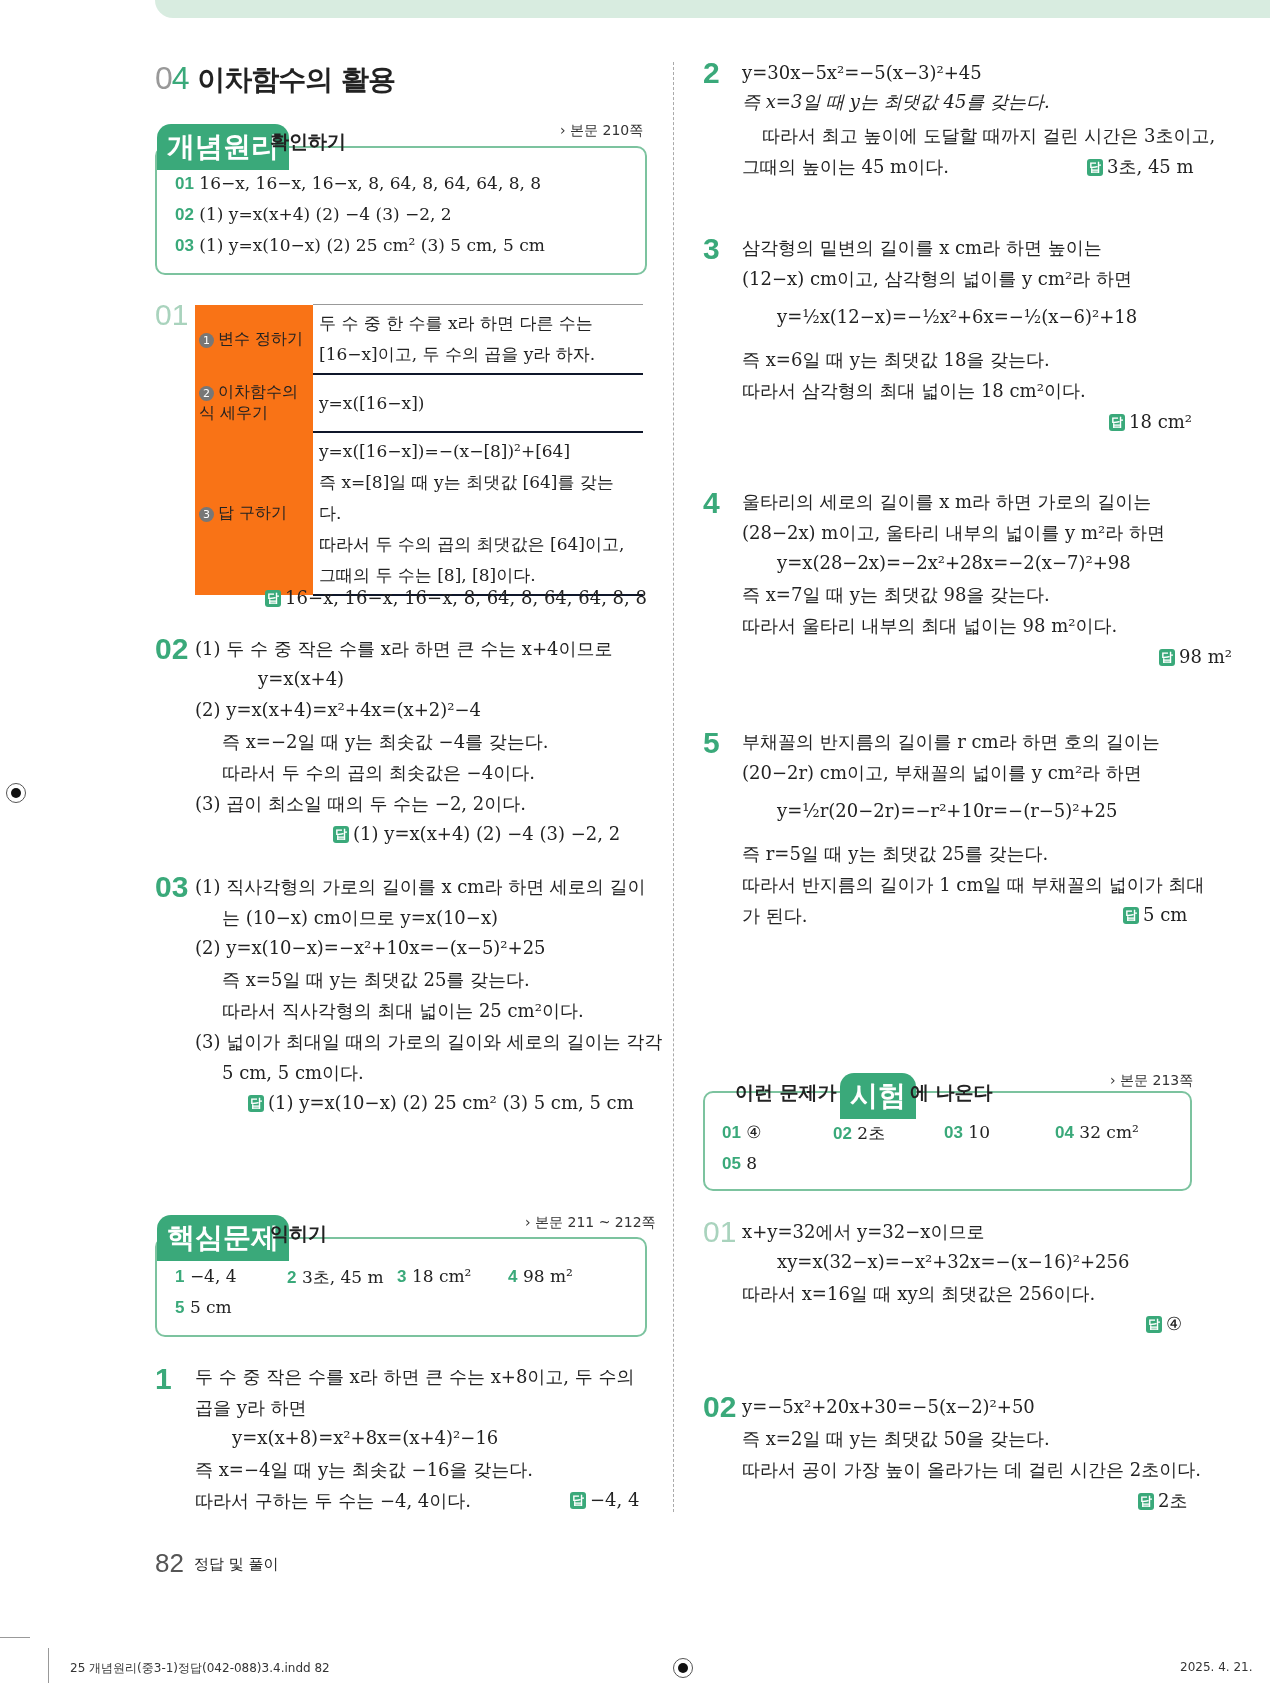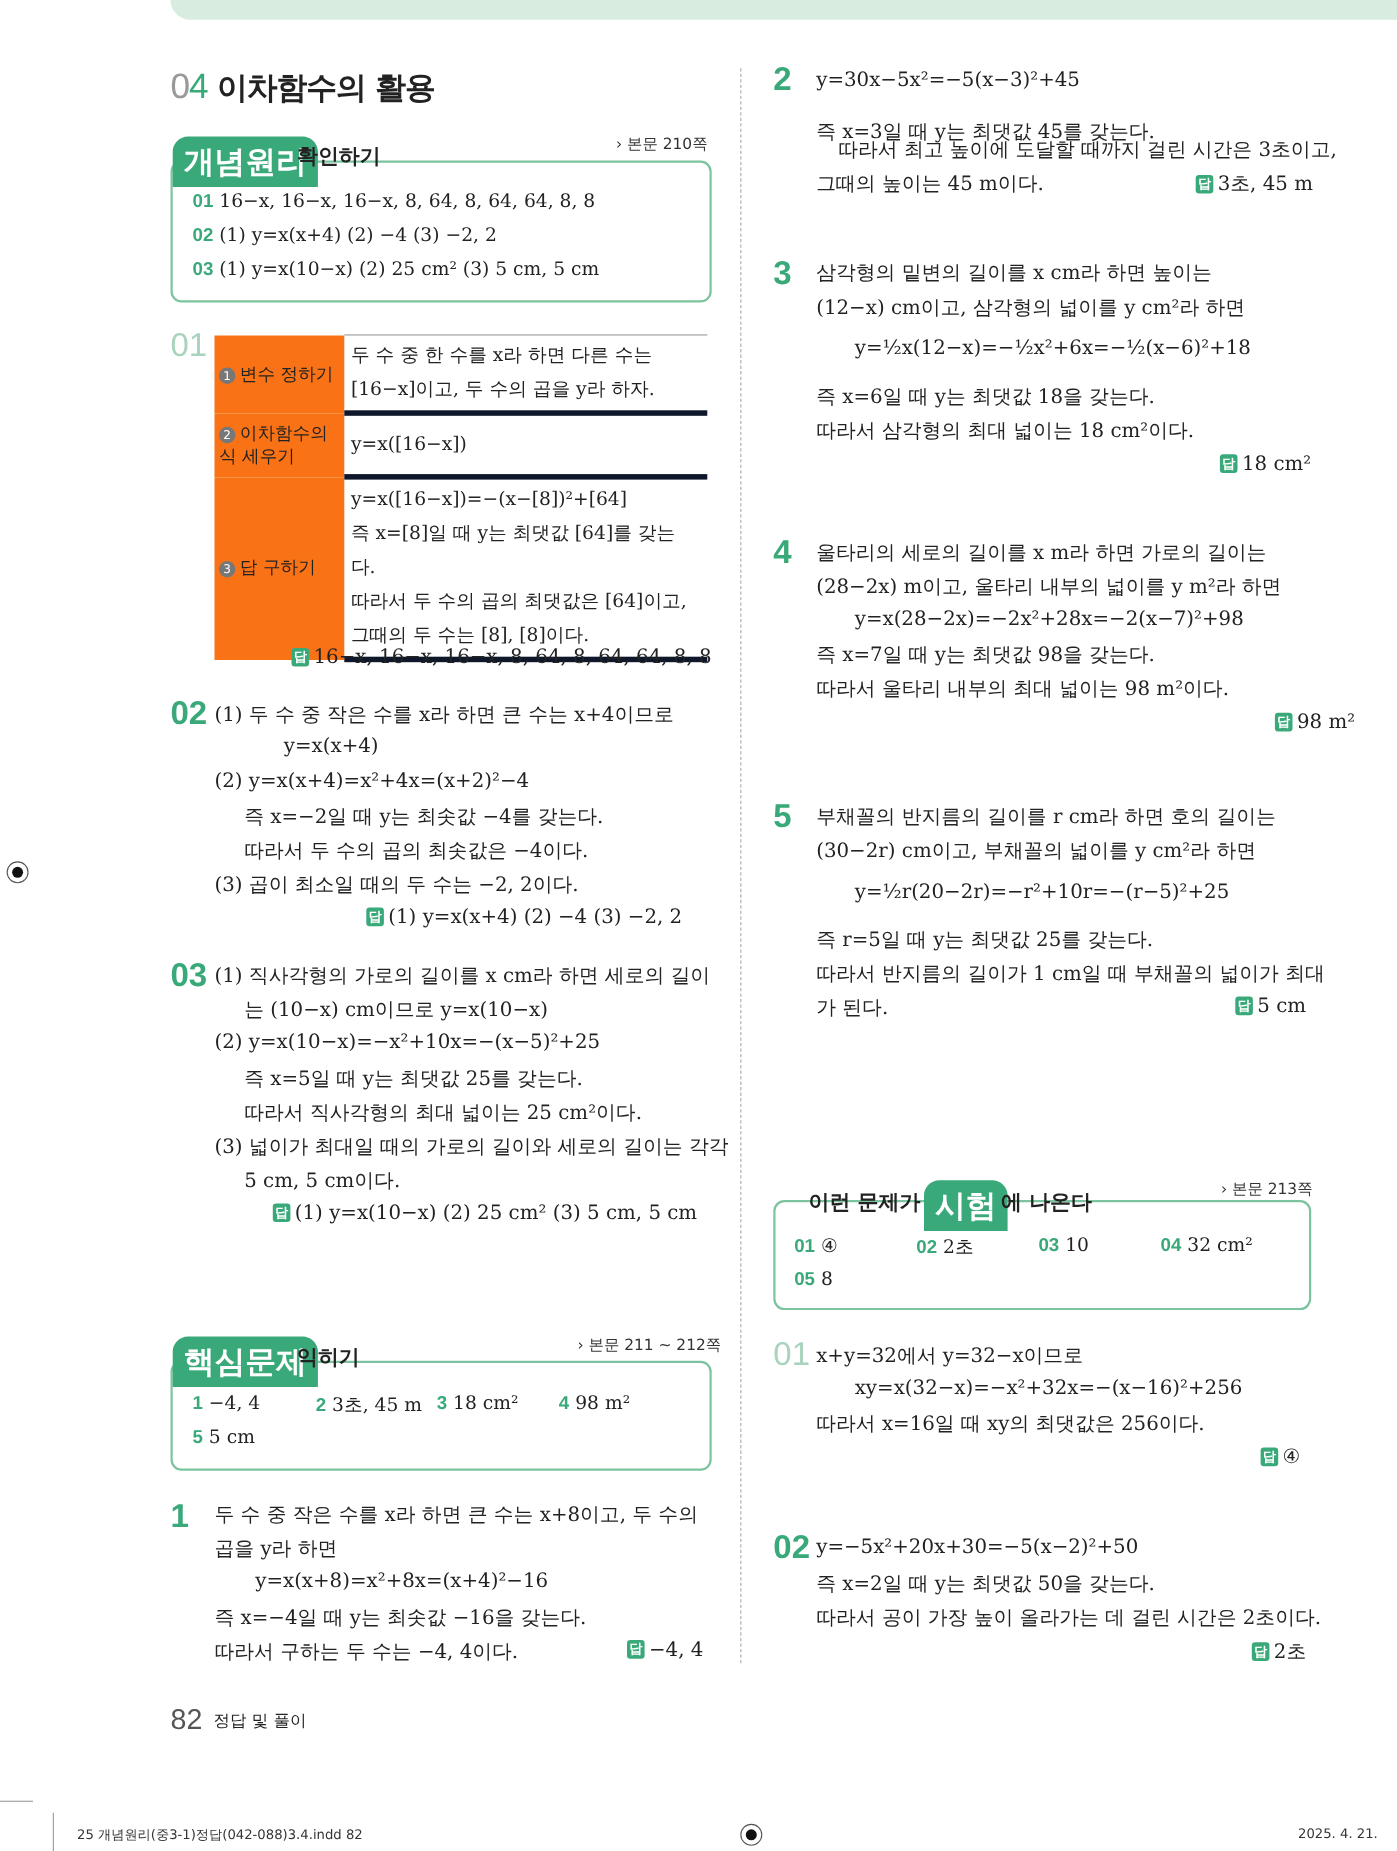--- a/index.html
+++ b/index.html
@@ -21,21 +21,21 @@
   .row{position:absolute;font-size:17px;white-space:nowrap;}
   .big-num{position:absolute;font-family:"Liberation Sans",sans-serif;font-size:30px;}
   .big-num .g{color:#a9d3bd;} .big-num .n{color:#3aa97a;font-weight:bold;}
   .line{position:absolute;font-size:18px;white-space:nowrap;}
   .ans{display:inline-block;background:#3aa97a;color:#fff;font-size:12px;border-radius:3px;padding:0 2px;margin-right:4px;
        font-family:"DejaVu Sans",sans-serif;font-weight:bold;vertical-align:2px;}
   
   .tbl{position:absolute;left:195px;top:304px;width:448px;border-collapse:collapse;}
   .tbl td{font-size:17px;vertical-align:middle;}
   .tbl td.lab{background:#f97316;width:110px;padding:0 4px;font-family:"DejaVu Sans",sans-serif;font-size:16px;}
-  .tbl td.val{padding:3px 6px;border-bottom:5px solid #0f172a;line-height:31px;}
+  .tbl td.val{padding:3px 6px;border-bottom:2px solid #0f172a;line-height:31px;}
   .tbl tr:first-child td.val{border-top:1px solid #999;}
   .circ{display:inline-block;width:15px;height:15px;border-radius:50%;background:#777;color:#fff;font-size:11px;text-align:center;line-height:15px;margin-right:4px;}
   .footer-num{left:155px;top:1548px;font-family:"Liberation Sans",sans-serif;font-size:26px;color:#555;}
   .footer-lab{left:194px;top:1555px;font-family:"DejaVu Sans",sans-serif;font-size:15px;}
   .slug{font-family:"DejaVu Sans",sans-serif;font-size:12px;color:#333;}
   .reg{position:absolute;width:18px;height:18px;border:1px solid #555;border-radius:50%;}
   .reg::after{content:"";position:absolute;left:4px;top:4px;width:10px;height:10px;border-radius:50%;background:#111;}
 </style>
 </head>
 <body>
@@ -118,21 +118,21 @@
 <div class="big-num" style="left:155px;top:1362px;"><span class="n">1</span></div>
 <div class="line" style="left:195px;top:1365px;">두 수 중 작은 수를 x라 하면 큰 수는 x+8이고, 두 수의</div>
 <div class="line" style="left:195px;top:1396px;">곱을 y라 하면</div>
 <div class="line" style="left:232px;top:1427px;">y=x(x+8)=x²+8x=(x+4)²−16</div>
 <div class="line" style="left:195px;top:1458px;">즉 x=−4일 때 y는 최솟값 −16을 갖는다.</div>
 <div class="line" style="left:195px;top:1489px;">따라서 구하는 두 수는 −4, 4이다.</div>
 <div class="line" style="left:570px;top:1489px;"><span class="ans">답</span><span>−4, 4</span></div>
 
 <div class="big-num" style="left:703px;top:56px;"><span class="n">2</span></div>
 <div class="line" style="left:742px;top:62px;">y=30x−5x²=−5(x−3)²+45</div>
-<div class="line" style="left:742px;top:107px;">즉 x=3일 때 y는 최댓값 45를 갖는다.</div>
+<div class="line" style="left:742px;top:90px;font-style:italic;">즉 x=3일 때 y는 최댓값 45를 갖는다.</div>
 <div class="line" style="left:742px;top:124px;margin-left:20px;">따라서 최고 높이에 도달할 때까지 걸린 시간은 3초이고,</div>
 <div class="line" style="left:742px;top:155px;">그때의 높이는 45 m이다.</div>
 <div class="line" style="left:1087px;top:155px;"><span class="ans">답</span><span>3초, 45 m</span></div>
 
 <div class="big-num" style="left:703px;top:232px;"><span class="n">3</span></div>
 <div class="line" style="left:742px;top:236px;">삼각형의 밑변의 길이를 x cm라 하면 높이는</div>
 <div class="line" style="left:742px;top:267px;">(12−x) cm이고, 삼각형의 넓이를 y cm²라 하면</div>
 <div class="line" style="left:777px;top:306px;">y=½x(12−x)=−½x²+6x=−½(x−6)²+18</div>
 <div class="line" style="left:742px;top:348px;">즉 x=6일 때 y는 최댓값 18을 갖는다.</div>
 <div class="line" style="left:742px;top:379px;">따라서 삼각형의 최대 넓이는 18 cm²이다.</div>
@@ -141,21 +141,21 @@
 <div class="big-num" style="left:703px;top:486px;"><span class="n">4</span></div>
 <div class="line" style="left:742px;top:490px;">울타리의 세로의 길이를 x m라 하면 가로의 길이는</div>
 <div class="line" style="left:742px;top:521px;">(28−2x) m이고, 울타리 내부의 넓이를 y m²라 하면</div>
 <div class="line" style="left:777px;top:552px;">y=x(28−2x)=−2x²+28x=−2(x−7)²+98</div>
 <div class="line" style="left:742px;top:583px;">즉 x=7일 때 y는 최댓값 98을 갖는다.</div>
 <div class="line" style="left:742px;top:614px;">따라서 울타리 내부의 최대 넓이는 98 m²이다.</div>
 <div class="line" style="left:1119px;top:646px;padding-left:40px;"><span class="ans">답</span><span>98 m²</span></div>
 
 <div class="big-num" style="left:703px;top:726px;"><span class="n">5</span></div>
 <div class="line" style="left:742px;top:730px;">부채꼴의 반지름의 길이를 r cm라 하면 호의 길이는</div>
-<div class="line" style="left:742px;top:761px;">(30−2r) cm이고, 부채꼴의 넓이를 y cm²라 하면</div>
+<div class="line" style="left:742px;top:761px;">(20−2r) cm이고, 부채꼴의 넓이를 y cm²라 하면</div>
 <div class="line" style="left:777px;top:800px;">y=½r(20−2r)=−r²+10r=−(r−5)²+25</div>
 <div class="line" style="left:742px;top:842px;">즉 r=5일 때 y는 최댓값 25를 갖는다.</div>
 <div class="line" style="left:742px;top:873px;">따라서 반지름의 길이가 1 cm일 때 부채꼴의 넓이가 최대</div>
 <div class="line" style="left:742px;top:904px;">가 된다.</div>
 <div class="line" style="left:1123px;top:904px;"><span class="ans">답</span><span>5 cm</span></div>
 
 <div class="box" style="left:703px;top:1091px;width:485px;height:96px;"></div>
 <div class="tab-sub" style="left:735px;top:1080px;">이런 문제가</div>
 <div class="tab-main" style="left:840px;top:1073px;">시험</div>
 <div class="tab-sub" style="left:910px;top:1080px;">에 나온다</div>

